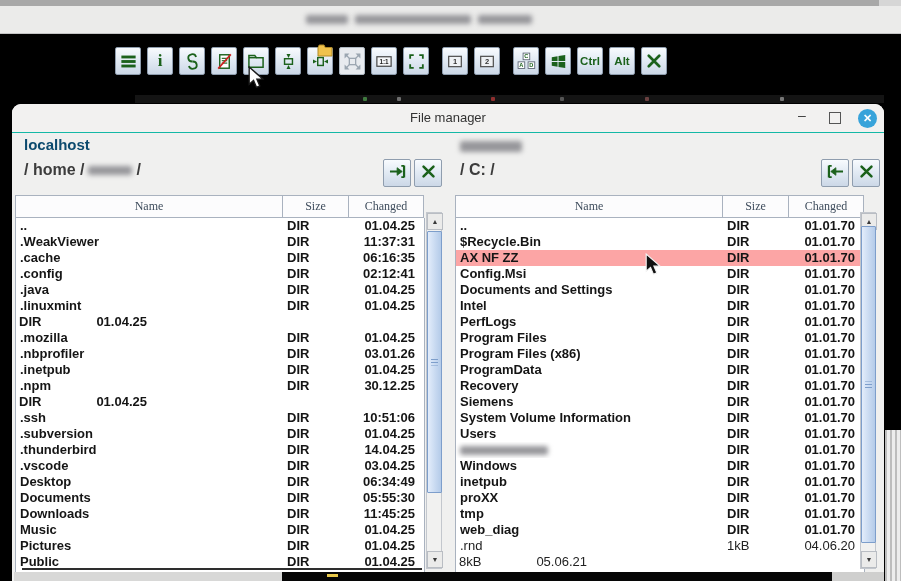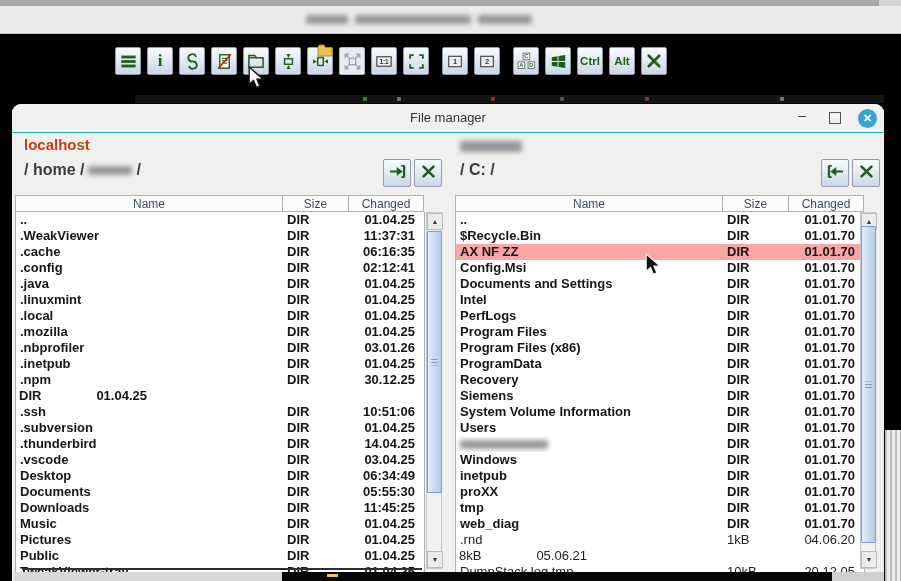--- a/index.html
+++ b/index.html
@@ -33,36 +33,36 @@
   .fm-window{position:absolute;left:12px;top:104px;width:872px;height:477px;background:#f0f0ef;
              border-radius:9px 9px 0 0;overflow:hidden;}
   .fm-titlebar{position:absolute;left:0;top:0;width:872px;height:28px;background:#f2f1f0;
                border-bottom:1px solid #14b8a6;}
   .fm-title{position:absolute;left:0;right:0;top:6px;text-align:center;font-size:13px;color:#333;}
   .win-min{position:absolute;left:782px;top:3px;width:16px;height:20px;color:#444;font-size:14px;text-align:center;}
   .win-max{position:absolute;left:817px;top:8px;width:10px;height:10px;border:1.2px solid #555;}
   .win-close{position:absolute;left:846px;top:5px;width:19px;height:19px;border-radius:50%;background:#38a3da;
              color:#fff;font:bold 11px "Liberation Sans",sans-serif;display:flex;align-items:center;justify-content:center;}
 
-  .host-left{position:absolute;left:12px;top:32px;font-size:15px;font-weight:bold;color:#c2410c;}
+  .host-left{position:absolute;left:12px;top:32px;font-size:15px;font-weight:bold;color:#0c4a6e;}
   .host-right-blob{position:absolute;left:448px;top:37px;width:62px;height:11px;}
   .crumb{position:absolute;top:57px;font-size:16px;font-weight:bold;color:#3c3c3c;}
   .crumb.left{left:12px;}
   .crumb.right{left:448px;}
   .crumb .blob{width:44px;height:9px;margin:0 4px;}
 
   .pbtn{position:absolute;top:55px;width:28px;height:28px;border:1px solid #8f9dae;border-radius:2px;box-sizing:border-box;
         background:linear-gradient(180deg,#f8fbfe 0%,#e3ebf4 45%,#ccd8e7 100%);
         display:flex;align-items:center;justify-content:center;}
 
   
   .pane{position:absolute;top:91px;}
   .pane.left{left:3px;}
   .pane.right{left:443px;}
-  .thead{display:flex;height:17px;}
+  .thead{display:flex;height:23px;font-family:Liberation Serif, serif;}
   .hcell{box-sizing:border-box;border:1px solid #a9b2bf;background:#fcfcfd;display:flex;align-items:center;
          justify-content:center;font-size:12px;color:#3e4c5c;}
   .hcell+ .hcell{margin-left:-1px;}
   .h0{width:268px;} .h1{width:67px;} .h2{width:76px;}
   .tbody{box-sizing:border-box;width:410px;background:#fff;border-left:1px solid #a9b2bf;border-right:1px solid #a9b2bf;
          height:370px;overflow:hidden;}
   .frow{display:flex;height:16px;line-height:16px;font-size:13px;color:#222;}
   .frow.dir{font-weight:bold;color:#151515;}
   .frow.sel{background:#fca5a5;}
   .cell{box-sizing:border-box;white-space:nowrap;overflow:hidden;}
@@ -369,21 +369,20 @@
             <div class="cell c0">.java</div>
             <div class="cell c1">DIR</div>
             <div class="cell c2">01.04.25</div>
           </div>
           <div class="frow dir">
             <div class="cell c0">.linuxmint</div>
             <div class="cell c1">DIR</div>
             <div class="cell c2">01.04.25</div>
           </div>
           <div class="frow dir">
-            <div class="cell c0">.local</div>
             <div class="cell c1">DIR</div>
             <div class="cell c2">01.04.25</div>
           </div>
           <div class="frow dir">
             <div class="cell c0">.mozilla</div>
             <div class="cell c1">DIR</div>
             <div class="cell c2">01.04.25</div>
           </div>
           <div class="frow dir">
             <div class="cell c0">.nbprofiler</div>

